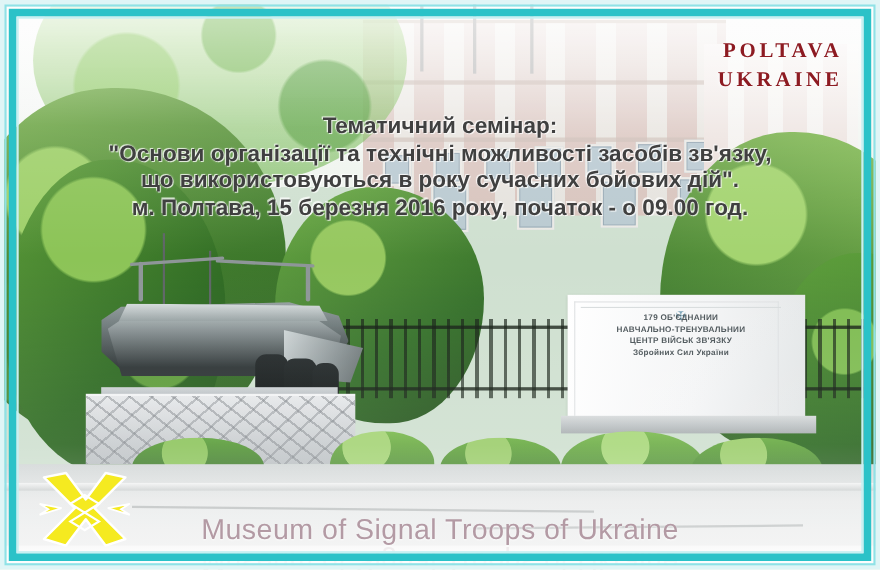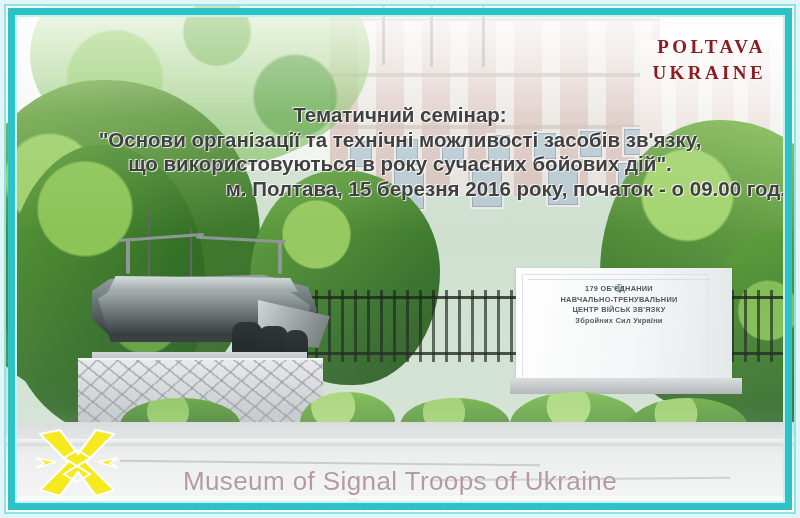--- a/index.html
+++ b/index.html
@@ -285,21 +285,21 @@
     color: #404040;
     text-shadow:
       0 0 2px rgba(255,255,255,.95),
       1px 1px 0 rgba(255,255,255,.7),
       -1px -1px 0 rgba(255,255,255,.7);
     padding: 0 14px;
   }
   .seminar .l1 { display:block; }
   .seminar .l2 { display:block; }
   .seminar .l3 { display:block; }
-  .seminar .l4 { display:block;text-align:right; }
+  .seminar .l4 { display:block; }
 
   
   .emblem {
     position:absolute; left: 34px; top: 428px; width: 86px; height: 70px;
   }
   .emblem svg { display:block; }
 
   .museum {
     position: absolute;
     left: 0; right: 0; top: 466px;

